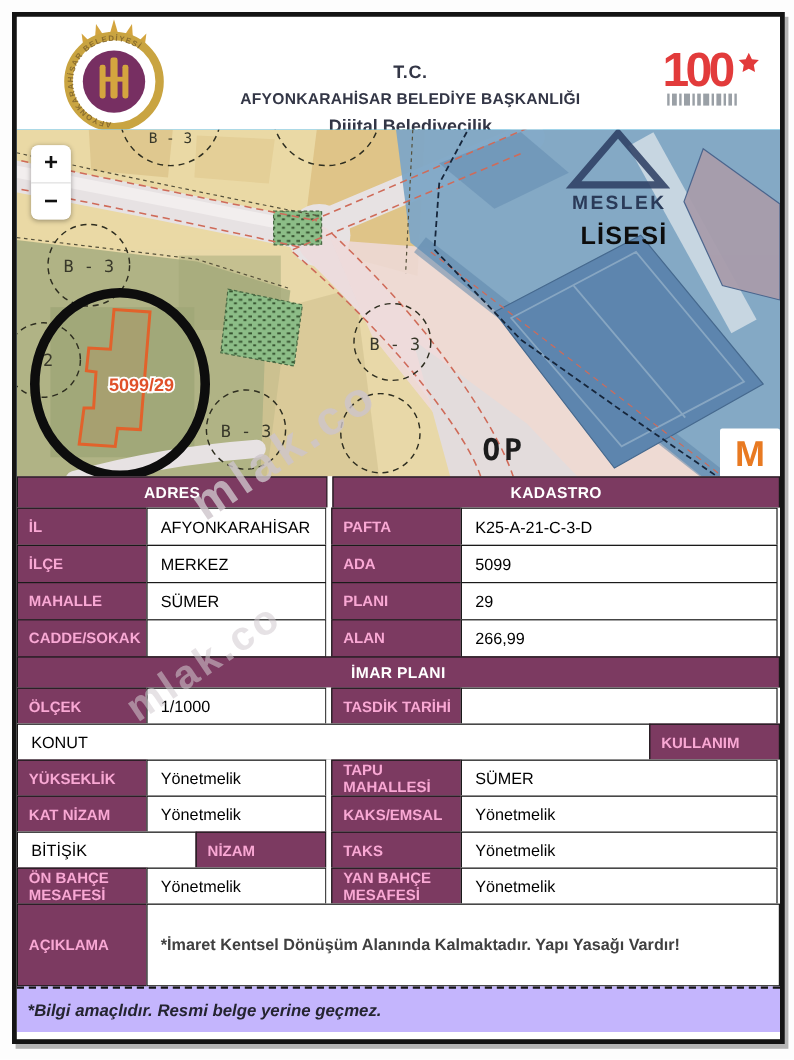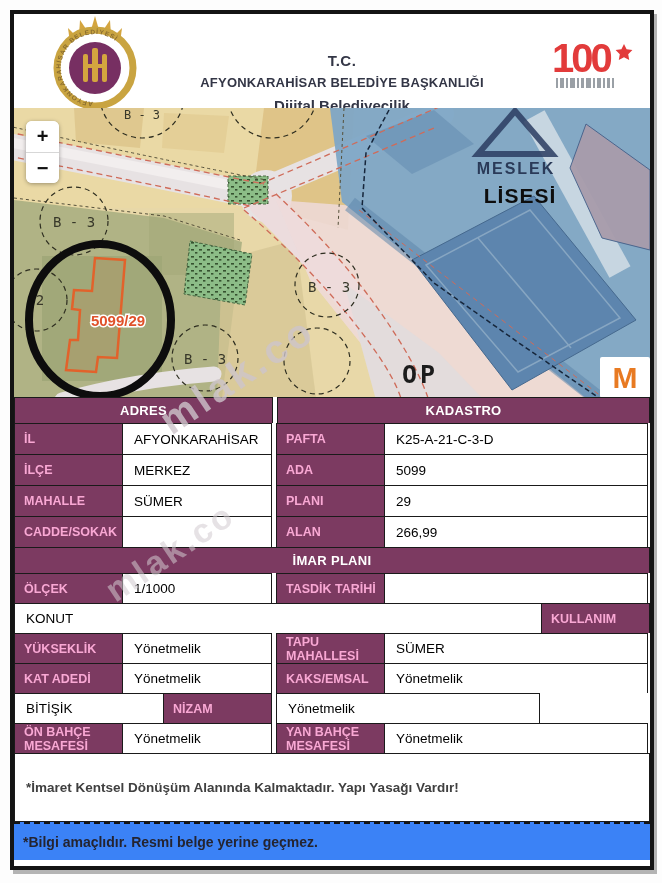--- a/index.html
+++ b/index.html
@@ -40,21 +40,21 @@
   .lbl { background:#7c3a61; color:#f9a8d4; font-size:12.5px; font-weight:700; padding-left:9px; }
   .val { background:#fff; color:#000000; font-size:13.5px; padding-left:11px; }
   .h26 { height:27px; } .h32 { height:32px; } .h31 { height:31px; } .h69 { height:69px; }
   .w-l1 { width:109px; } .w-v1 { width:150px; } .w-l2 { width:109px; } .w-v2 { width:264px; }
   .w-half-l { width:259px; } .w-half-r { width:373px; }
   .gapcol { width:4px; background:#fff; }
   .w-full { width:636px; }
   .v-span { flex:1; }
   .bold-val { font-weight:700; color:#404040; }
   .footer { border-top:2.5px dashed #141414; height:38px; display:flex; align-items:center;
-    font-size:14px; font-weight:700; color:#242430; padding-left:9px; background:#3b82f6; position:relative; }
+    font-size:14px; font-weight:700; color:#242430; padding-left:9px; background:#c4b5fd; position:relative;font-style:italic; }
 </style>
 </head>
 <body>
 
 <div class="doc">
 
   <div class="hdr">
     <svg class="logo-left" width="90" height="92" viewBox="0 0 90 92">
       <g>
         <path d="M45 0 L49 14 L41 14 Z" fill="#d4a53f"></path>
@@ -262,40 +262,42 @@
     <div class="cell lbl h31 w-l1">KULLANIM</div>
   </div>
   <div class="trow">
     <div class="cell lbl h31 w-l1">YÜKSEKLİK</div>
     <div class="cell val h31 w-v1">Yönetmelik</div>
     <div class="gapcol"></div>
     <div class="cell lbl h31 w-l2">TAPU MAHALLESİ</div>
     <div class="cell val h31 w-v2">SÜMER</div>
   </div>
   <div class="trow">
-    <div class="cell lbl h31 w-l1">KAT ADEDİ</div>
+    <div class="cell lbl h31 w-l1">KAT NİZAM</div>
     <div class="cell val h31 w-v1">Yönetmelik</div>
     <div class="gapcol"></div>
     <div class="cell lbl h31 w-l2">KAKS/EMSAL</div>
     <div class="cell val h31 w-v2">Yönetmelik</div>
   </div>
   <div class="trow">
     <div class="cell val h31 w-v1">BİTİŞİK</div>
     <div class="cell lbl h31 w-l1">NİZAM</div>
     <div class="gapcol"></div>
+    <div class="cell lbl h31 w-l2">TAKS</div>
     <div class="cell val h31 w-v2">Yönetmelik</div>
   </div>
   <div class="trow">
     <div class="cell lbl h31 w-l1">ÖN BAHÇE MESAFESİ</div>
     <div class="cell val h31 w-v1">Yönetmelik</div>
     <div class="gapcol"></div>
     <div class="cell lbl h31 w-l2">YAN BAHÇE MESAFESİ</div>
     <div class="cell val h31 w-v2">Yönetmelik</div>
   </div>
   <div class="trow">
+    <div class="cell lbl h69 w-l1">AÇIKLAMA</div>
     <div class="cell val h69 v-span bold-val">*İmaret Kentsel Dönüşüm Alanında Kalmaktadır. Yapı Yasağı Vardır!</div>
   </div>
 
   <div class="footer">
     <span>*Bilgi amaçlıdır. Resmi belge yerine geçmez.</span>
   </div>
 
 </div>
 
 </body></html>

